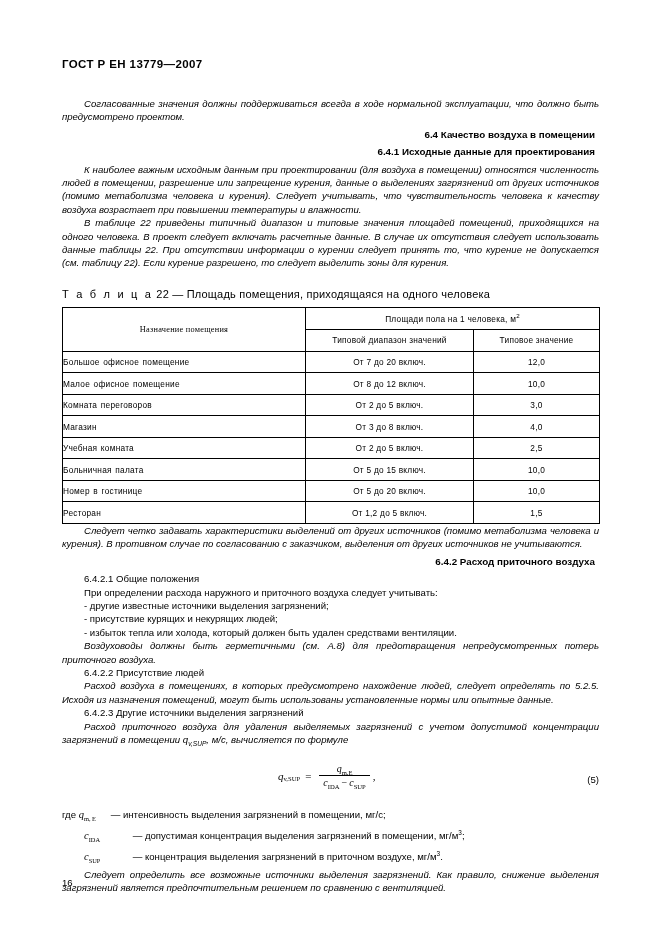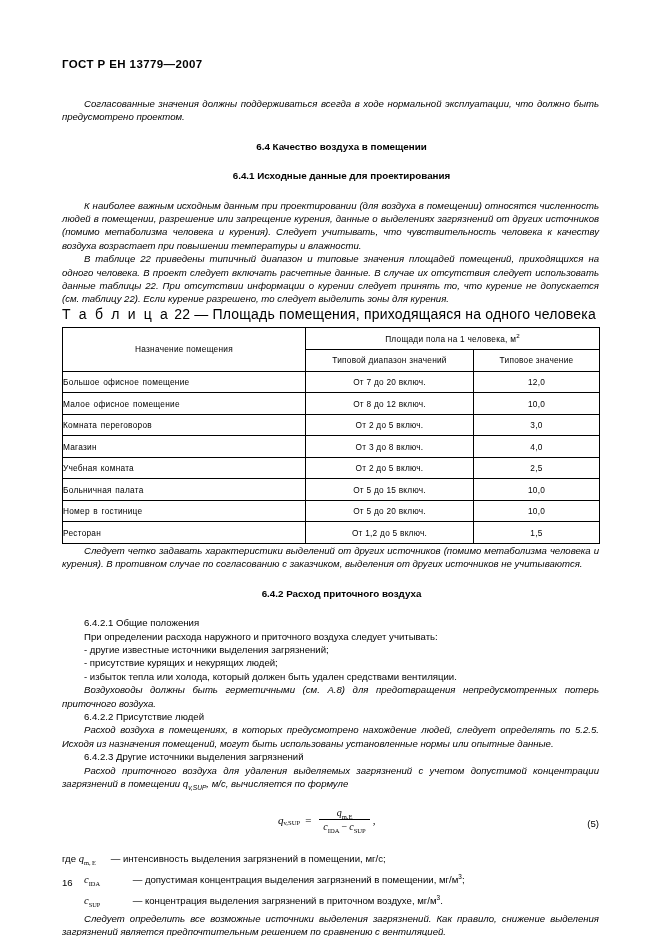--- a/index.html
+++ b/index.html
@@ -39,44 +39,44 @@
   p.body-text {
     margin: 0 0 0 0;
     font-size: 9.6px;
     line-height: 13.4px;
     text-align: justify;
     text-indent: 22px;
     hyphens: manual;
     font-style: italic;
   }
   p.heading-bold {
-    margin: 16px;
+    margin: 4px;
     font-size: 9.8px;
     line-height: 13.4px;
     font-weight: bold;
     text-indent: 22px;
-    text-align: center;
+    text-align: right;
   }
   p.sub-head {
     margin: 0;
     font-size: 9.6px;
     line-height: 13.4px;
     text-indent: 22px;
     text-align: left;
   }
   p.bullet {
     margin: 0;
     font-size: 9.6px;
     line-height: 13.4px;
     text-indent: 22px;
     text-align: left;
   }
   .table-caption {
-    margin: 3px 0 7px 0;
-    font-size: 14px;
+    margin: 19px 0 7px 0;
+    font-size: 11px;
     line-height: 11px;
     letter-spacing: 0.2px;
   }
   .table-caption .spaced {
     letter-spacing: 2.2px;
   }
   table.data-table {
     border-collapse: collapse;
     width: 537px;
     table-layout: fixed;
@@ -90,20 +90,21 @@
     padding: 0;
     letter-spacing: 0.25px;
   }
   table.data-table thead th {
     text-align: center;
     height: 21px;
     vertical-align: middle;
   }
   table.data-table thead th.tall {
     height: 42px;
+    font-family: Liberation Serif, serif;
   }
   table.data-table tbody td {
     height: 20.5px;
     vertical-align: middle;
     border-radius: 8px;
   }
   td.name-cell {
     padding-left: 16px;
     text-align: left;
     word-spacing: 1px;

